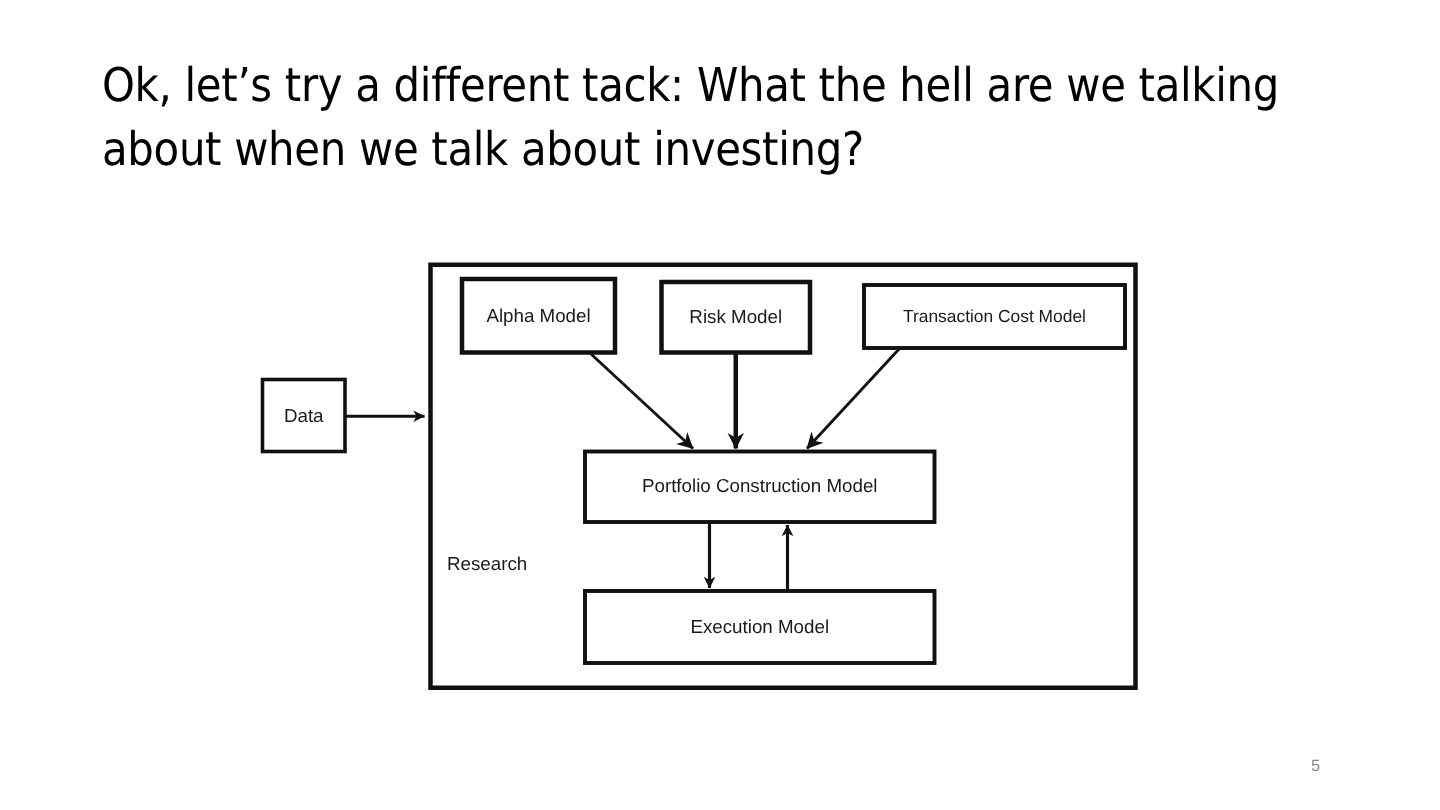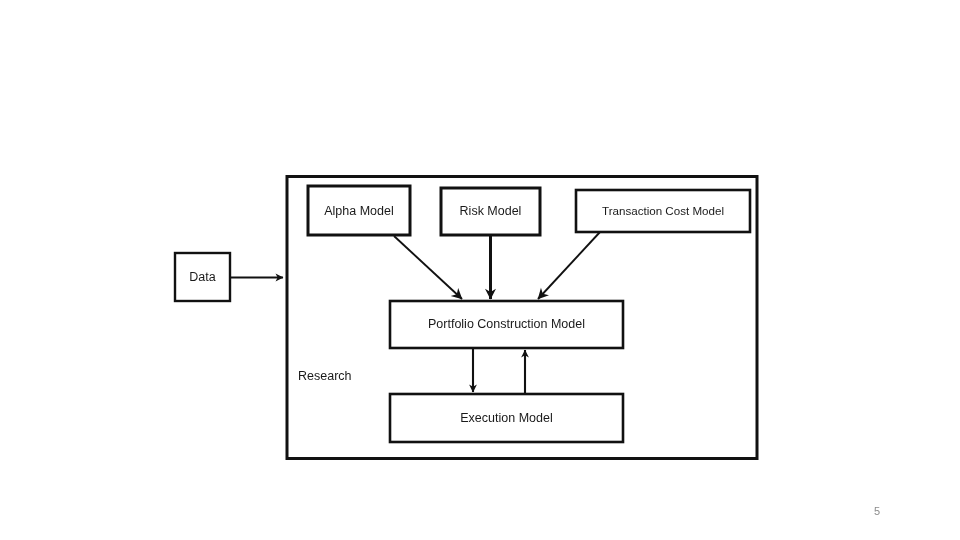--- a/index.html
+++ b/index.html
@@ -96,20 +96,21 @@
     font-size: 11px;
     color: #8c8c8c;
     line-height: 13px;
   }
 </style>
 </head>
 <body>
 
 <div id="slide">
 
+  <div id="slide-title">Ok, let’s try a different tack: What the hell are we talking about when we talk about investing?</div>
 
   <div id="diagram-figure">
     <svg id="diagram-svg" viewBox="0 0 620 310" xmlns="http://www.w3.org/2000/svg">
 
       <defs>
         <marker id="ah-thin" viewBox="0 0 12 12" refX="10.5" refY="6" markerWidth="9" markerHeight="9" orient="auto-start-reverse" markerUnits="userSpaceOnUse">
           <path d="M 0.5 0.8 L 11 6 L 0.5 11.2 L 3.4 6 Z" fill="#111111"></path>
         </marker>
         <marker id="ah-fat" viewBox="0 0 14 14" refX="12.5" refY="7" markerWidth="12" markerHeight="12" orient="auto-start-reverse" markerUnits="userSpaceOnUse">
           <path d="M 0.5 0.6 L 13 7 L 0.5 13.4 L 4.2 7 Z" fill="#111111"></path>

